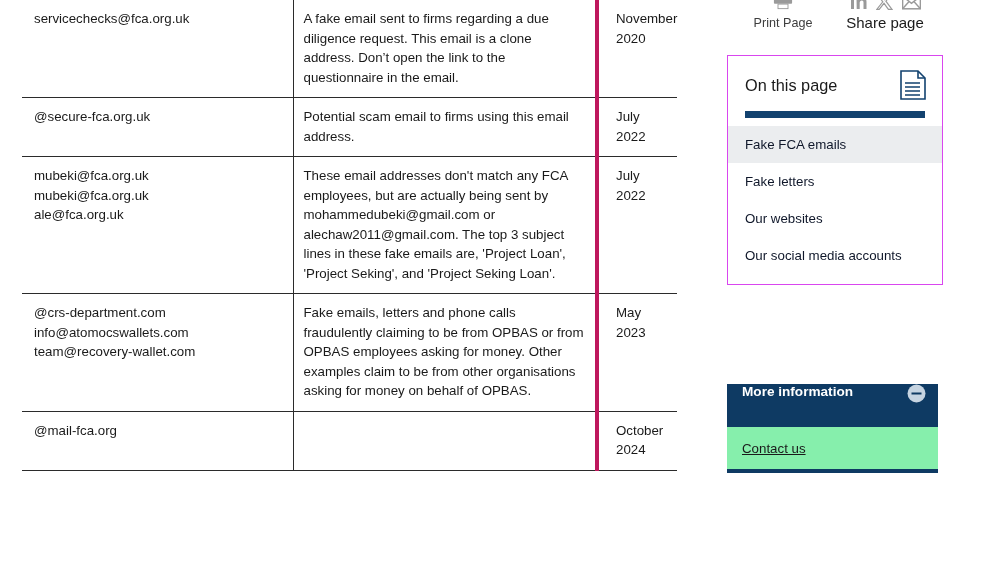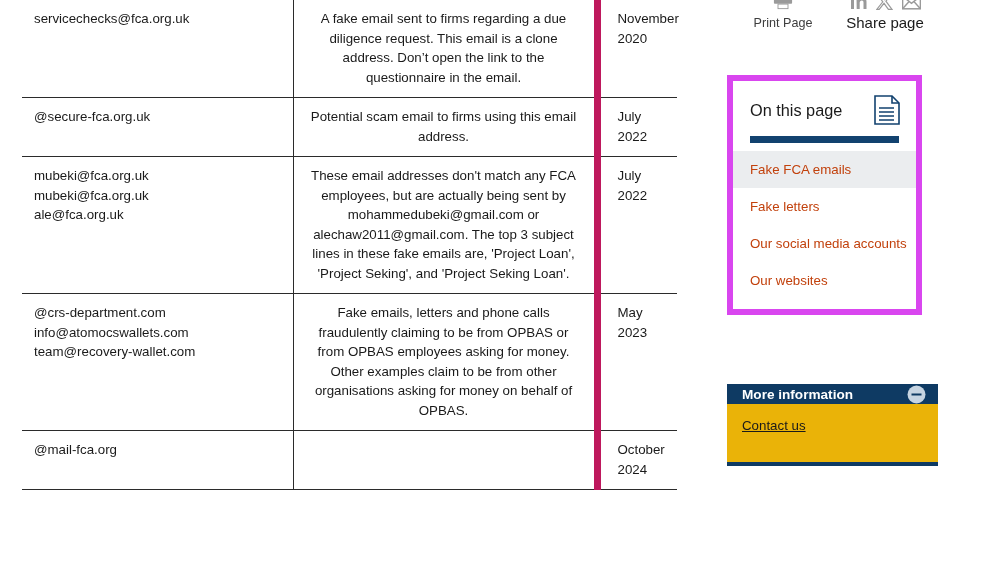--- a/index.html
+++ b/index.html
@@ -35,21 +35,21 @@
     border-bottom: 1px solid #2b2b2b;
     border-left: none;
     border-right: none;
     vertical-align: top;
     padding: 9px 10px 10px 10px;
     font-size: 13.3px;
     line-height: 19.5px;
     color: #1a1a1a;
   }
   table.scam-table td.c1 { width: 271px; border-right: 1px solid #2b2b2b; padding-left: 12px;}
-  table.scam-table td.c2 { width: 304px; border-right: 7px solid #be185d; text-align: center; }
+  table.scam-table td.c2 { width: 304px; border-right: 4px solid #be185d; }
   table.scam-table td.c3 { width: 80px; padding-left: 17px; }
   table.scam-table tr:first-child td { border-top: none; }
   .cell-line { display: block; }
 
   
   .sidebar {
     position: absolute;
     left: 727px;
     top: 0;
     width: 211px;
@@ -102,25 +102,24 @@
     font-size: 15px;
     color: #1a1a1a;
     white-space: nowrap;
   }
 
   
   .otp-panel {
     position: absolute;
     left: 0px;
     top: 55px;
-    width: 195px;
-    border: 6px solid #d946ef;
+    width: 216px;
+    border: 1px solid #d946ef;
     background: #ffffff;
     padding: 0;
-    margin-top: 20px;
   }
   .otp-head {
     display: flex;
     align-items: center;
     justify-content: space-between;
     padding: 14px 16px 0px 17px;
   }
   .otp-title {
     font-size: 16.3px;
     color: #1a1a1a;
@@ -128,50 +127,50 @@
   .otp-doc-icon { width: 26px; height: 30px; display:block; }
   .otp-rule {
     height: 7px;
     background: #12426f;
     margin: 11px 17px 0px 17px;
   }
   .otp-list { padding: 8px 0 10px 0; }
   .otp-item {
     font-size: 13.3px;
     line-height: 19px;
-    color: #c2410c;
+    color: #0f172a;
     padding: 9px 4px 9px 17px;
     cursor: pointer;
   }
   .otp-item.active { background: #ebedef; }
 
   
   .moreinfo {
     position: absolute;
     left: 0px;
     top: 384px;
     width: 211px;
   }
   .mi-head {
     background: #0e3a63;
     color: #ffffff;
     font-size: 13.6px;
     font-weight: bold;
-    height: 20px;
+    height: 43px;
     display: flex;
-    align-items: center;
+    align-items: flex-start;
     justify-content: space-between;
     padding: 0 12px 0 15px;
     cursor: pointer;
   }
   .mi-toggle { width: 19px; height: 19px; display: block; }
   .mi-body {
-    background: #eab308;
+    background: #86efac;
     border-bottom: 4px solid #0e3a63;
-    padding: 12px 15px 28px 15px;
+    padding: 12px 15px 12px 15px;
   }
   .mi-link {
     font-size: 13.3px;
     color: #1a1a1a;
     text-decoration: underline;
     cursor: pointer;
   }
 </style>
 </head>
 <body>
@@ -273,22 +272,22 @@
         <svg class="otp-doc-icon" viewBox="0 0 26 30">
           <path d="M1 1 H18 L25 8 V29 H1 Z" fill="#ffffff" stroke="#12426f" stroke-width="1.6"></path>
           <path d="M18 1 V8 H25" fill="none" stroke="#12426f" stroke-width="1.6"></path>
           <path d="M5 13 H20 M5 17 H20 M5 21 H20 M5 25 H20" stroke="#12426f" stroke-width="1.4"></path>
         </svg>
       </div>
       <div class="otp-rule"></div>
       <div class="otp-list">
         <div class="otp-item active">Fake FCA emails</div>
         <div class="otp-item">Fake letters</div>
+        <div class="otp-item">Our websites</div>
         <div class="otp-item">Our social media accounts</div>
-        <div class="otp-item">Our websites</div>
       </div>
     </div>
 
     <div class="moreinfo">
       <div class="mi-head">
         <span>More information</span>
         <svg class="mi-toggle" viewBox="0 0 19 19">
           <circle cx="9.5" cy="9.5" r="9" fill="#c6d4e1"></circle>
           <rect x="4.5" y="8.5" width="10" height="2" fill="#0e3a63"></rect>
         </svg>

